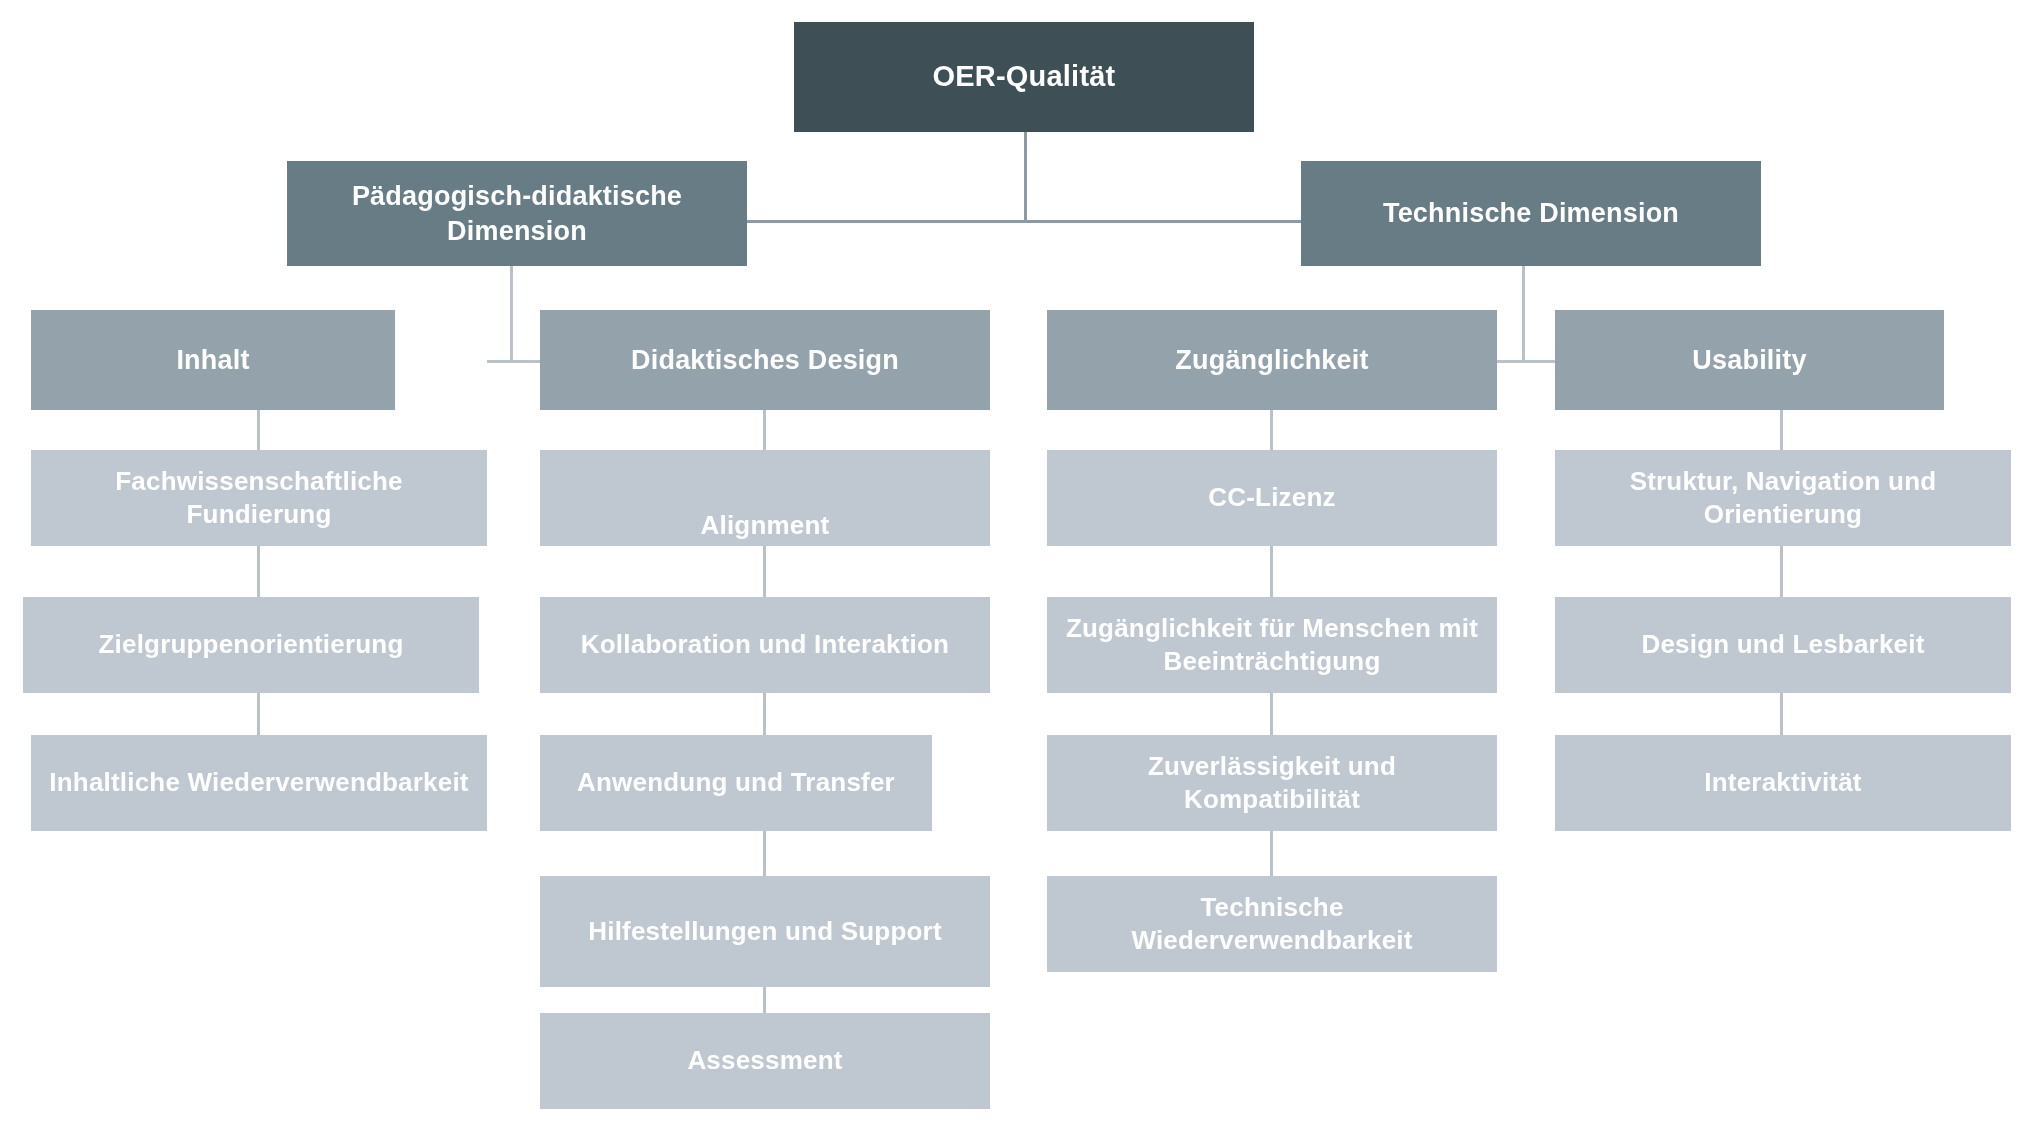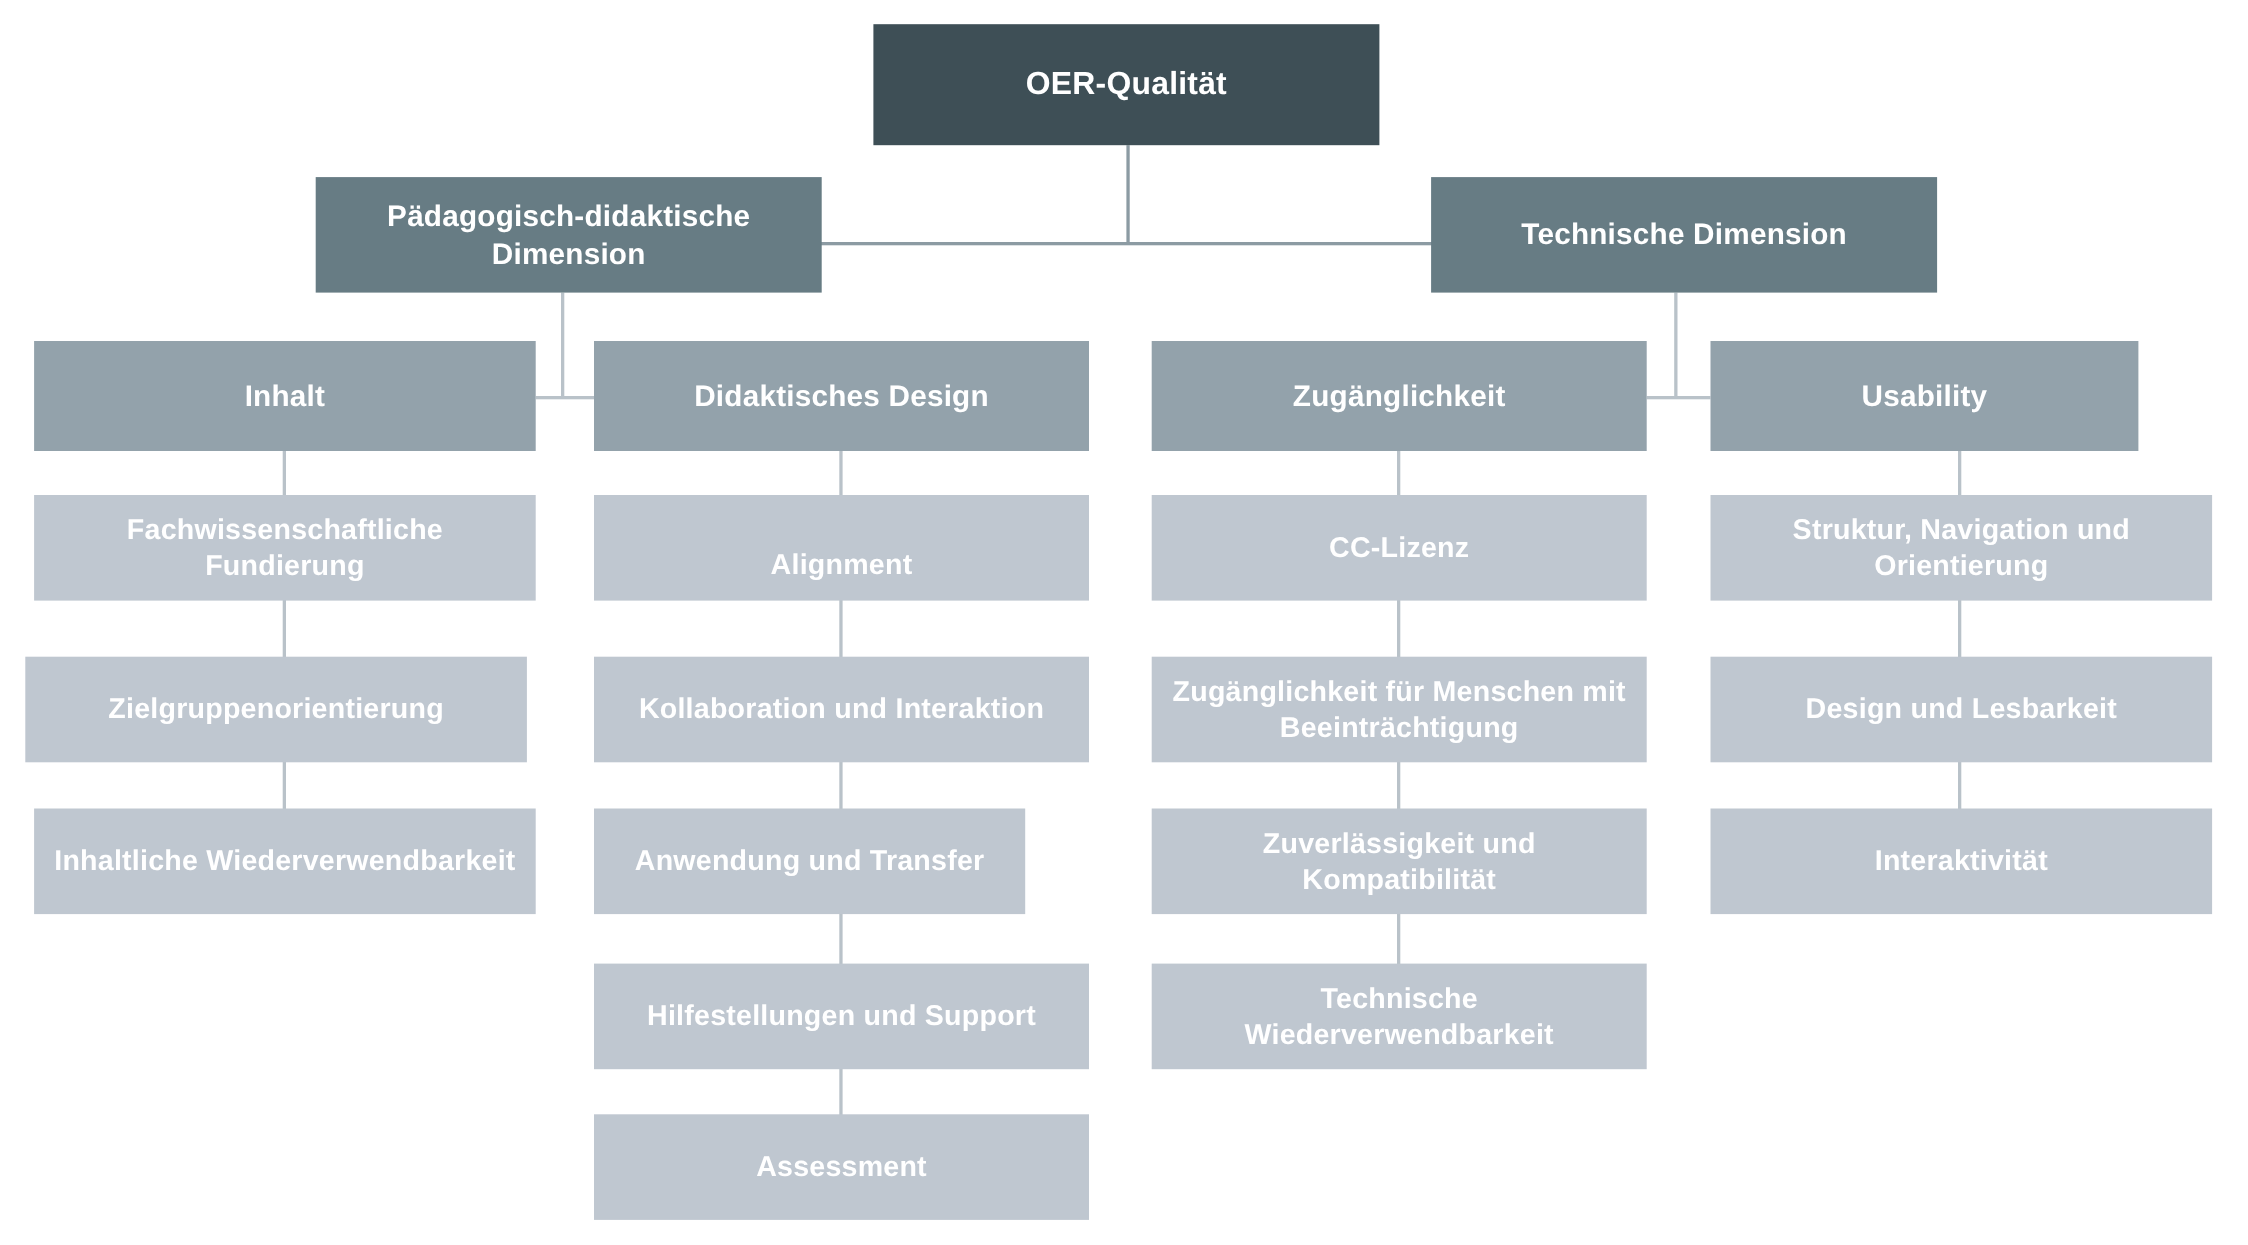--- a/index.html
+++ b/index.html
@@ -20,21 +20,21 @@
   .node {
     position: absolute;
     display: flex;
     align-items: center;
     justify-content: center;
     text-align: center;
     color: #ffffff;
     font-weight: bold;
     line-height: 1.28;
     box-sizing: border-box;
-    padding: 16px 10px;
+    padding: 4px 10px;
     z-index: 3;
   }
   .lvl1 { background: #3e4f56; font-size: 29px; letter-spacing: 0.2px; }
   .lvl2 { background: #677c84; font-size: 27px; letter-spacing: 0.2px; }
   .lvl3 { background: #93a2ab; font-size: 27px; letter-spacing: 0.2px; }
   .lvl4 { background: #bfc7d0; font-size: 26px; letter-spacing: 0.2px; }
 
   .connector {
     position: absolute;
     background: #b9c2c9;
@@ -69,21 +69,21 @@
   </div>
 
   <div class="node lvl2" style="left:287px; top:161px; width:460px; height:105px;">
     <span>Pädagogisch-didaktische Dimension</span>
   </div>
 
   <div class="node lvl2" style="left:1301px; top:161px; width:460px; height:105px;">
     <span>Technische Dimension</span>
   </div>
 
-  <div class="node lvl3" style="left:31px; top:310px; width:456px; height:100px;justify-content:center;">
+  <div class="node lvl3" style="left:31px; top:310px; width:364px; height:100px;justify-content:center;">
     <span>Inhalt</span>
   </div>
 
   <div class="node lvl3" style="left:540px; top:310px; width:450px; height:100px;">
     <span>Didaktisches Design</span>
   </div>
 
   <div class="node lvl3" style="left:1047px; top:310px; width:450px; height:100px;">
     <span>Zugänglichkeit</span>
   </div>
@@ -104,21 +104,21 @@
 
   <div class="node lvl4" style="left:540px; top:450px; width:450px; height:96px;align-items:flex-end;">
     <span>Alignment</span>
   </div>
   <div class="node lvl4" style="left:540px; top:597px; width:450px; height:96px;">
     <span>Kollaboration und Interaktion</span>
   </div>
   <div class="node lvl4" style="left:540px; top:735px; width:392px; height:96px;">
     <span>Anwendung und Transfer</span>
   </div>
-  <div class="node lvl4" style="left:540px; top:876px; width:450px; height:96px;">
+  <div class="node lvl4" style="left:540px; top:876px; width:450px; height:111px;">
     <span>Hilfestellungen und Support</span>
   </div>
   <div class="node lvl4" style="left:540px; top:1013px; width:450px; height:96px;">
     <span>Assessment</span>
   </div>
 
   <div class="node lvl4" style="left:1047px; top:450px; width:450px; height:96px;">
     <span>CC-Lizenz</span>
   </div>
   <div class="node lvl4" style="left:1047px; top:597px; width:450px; height:96px;">

